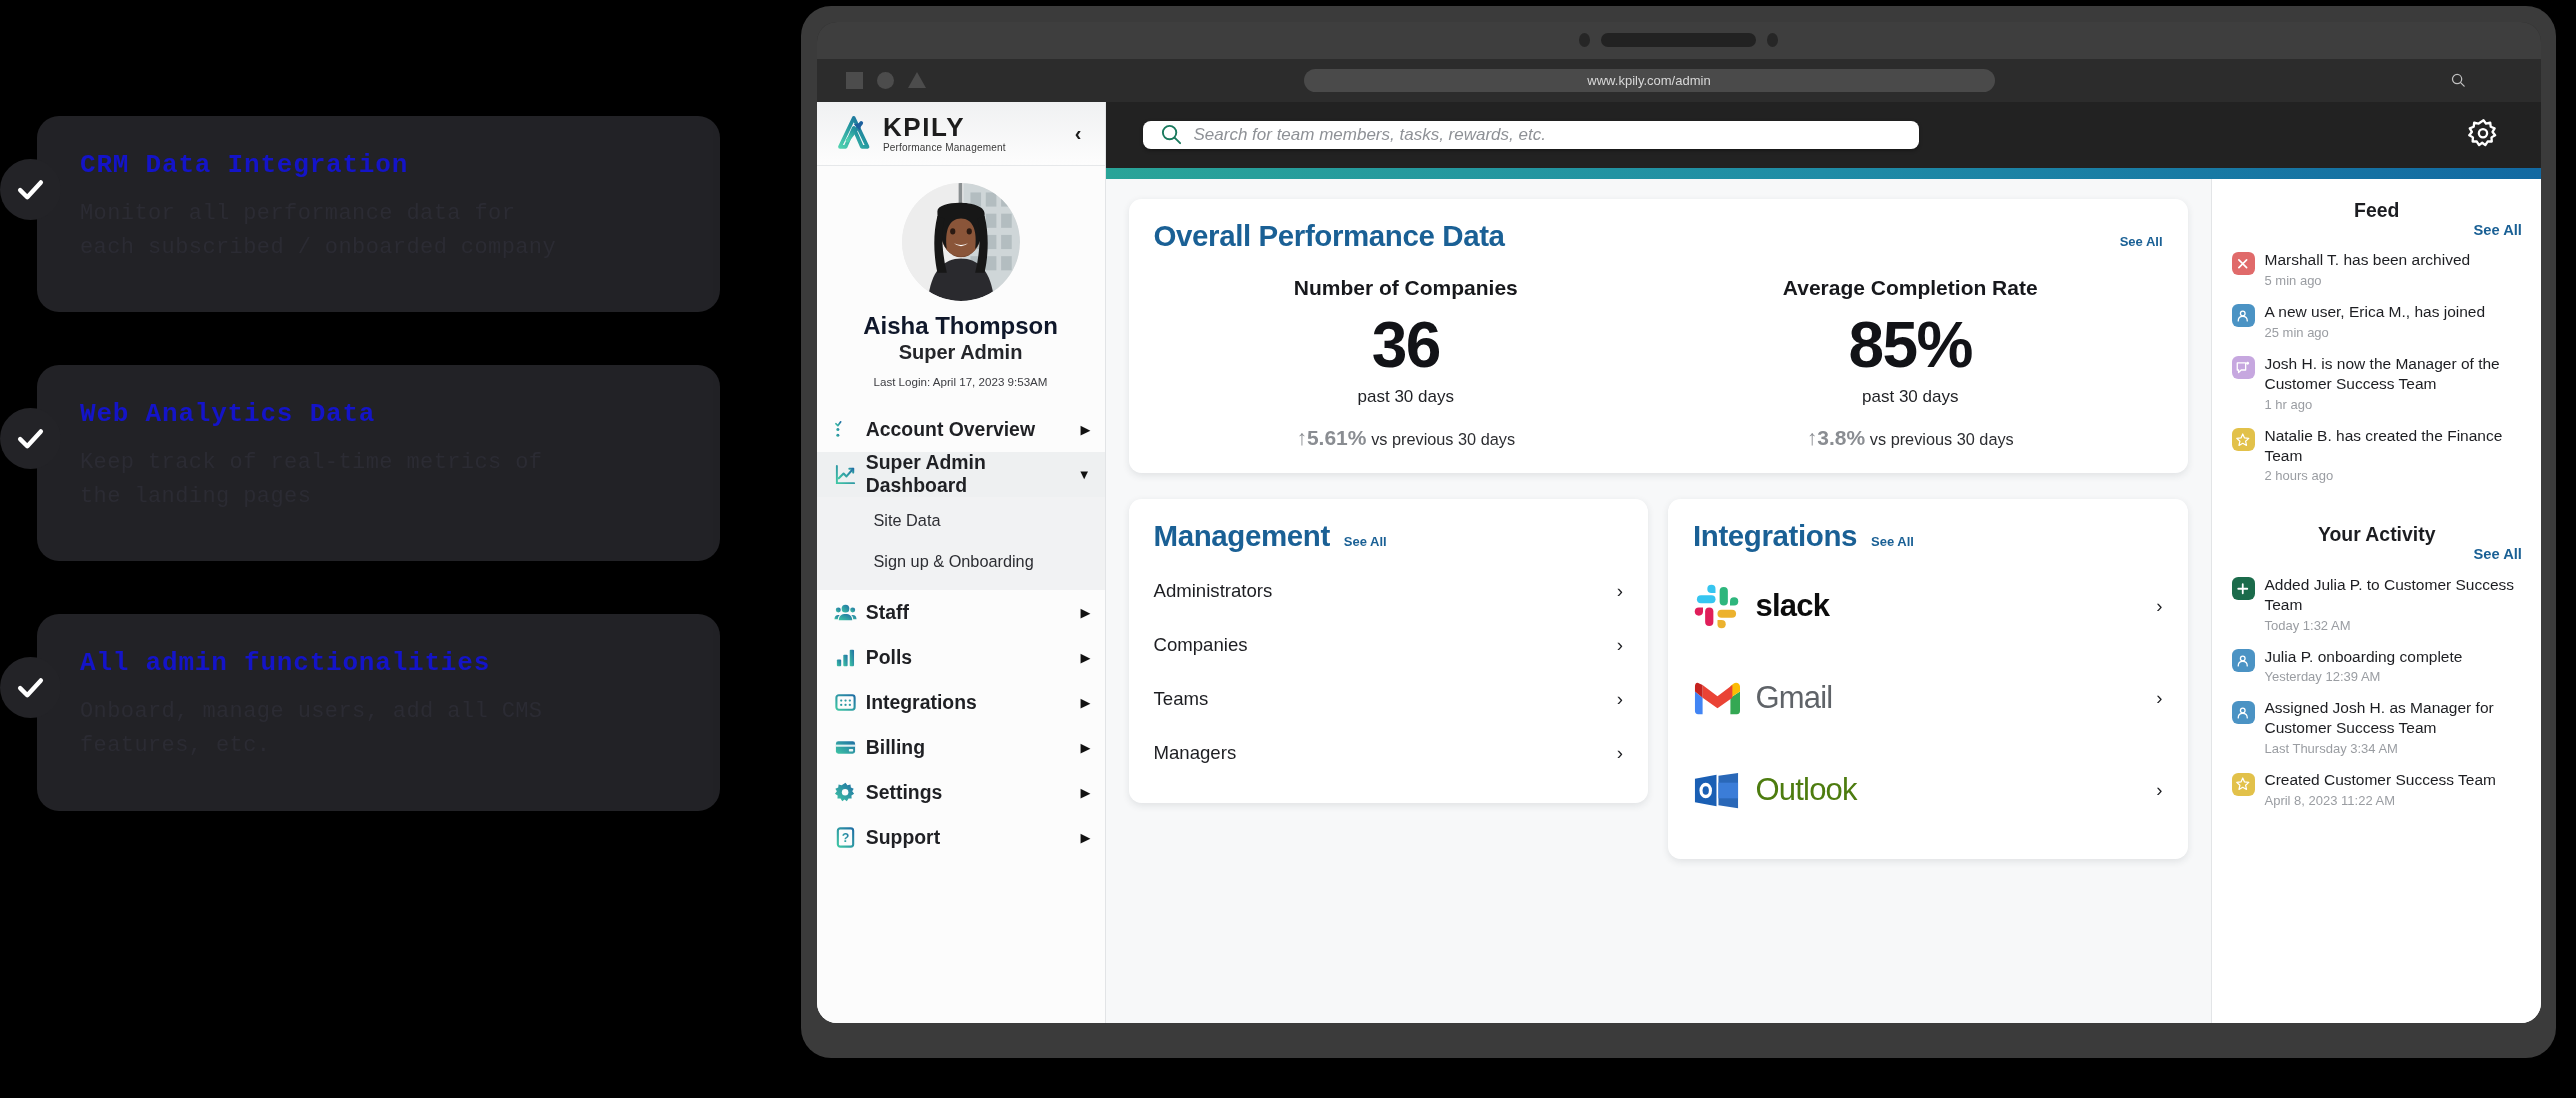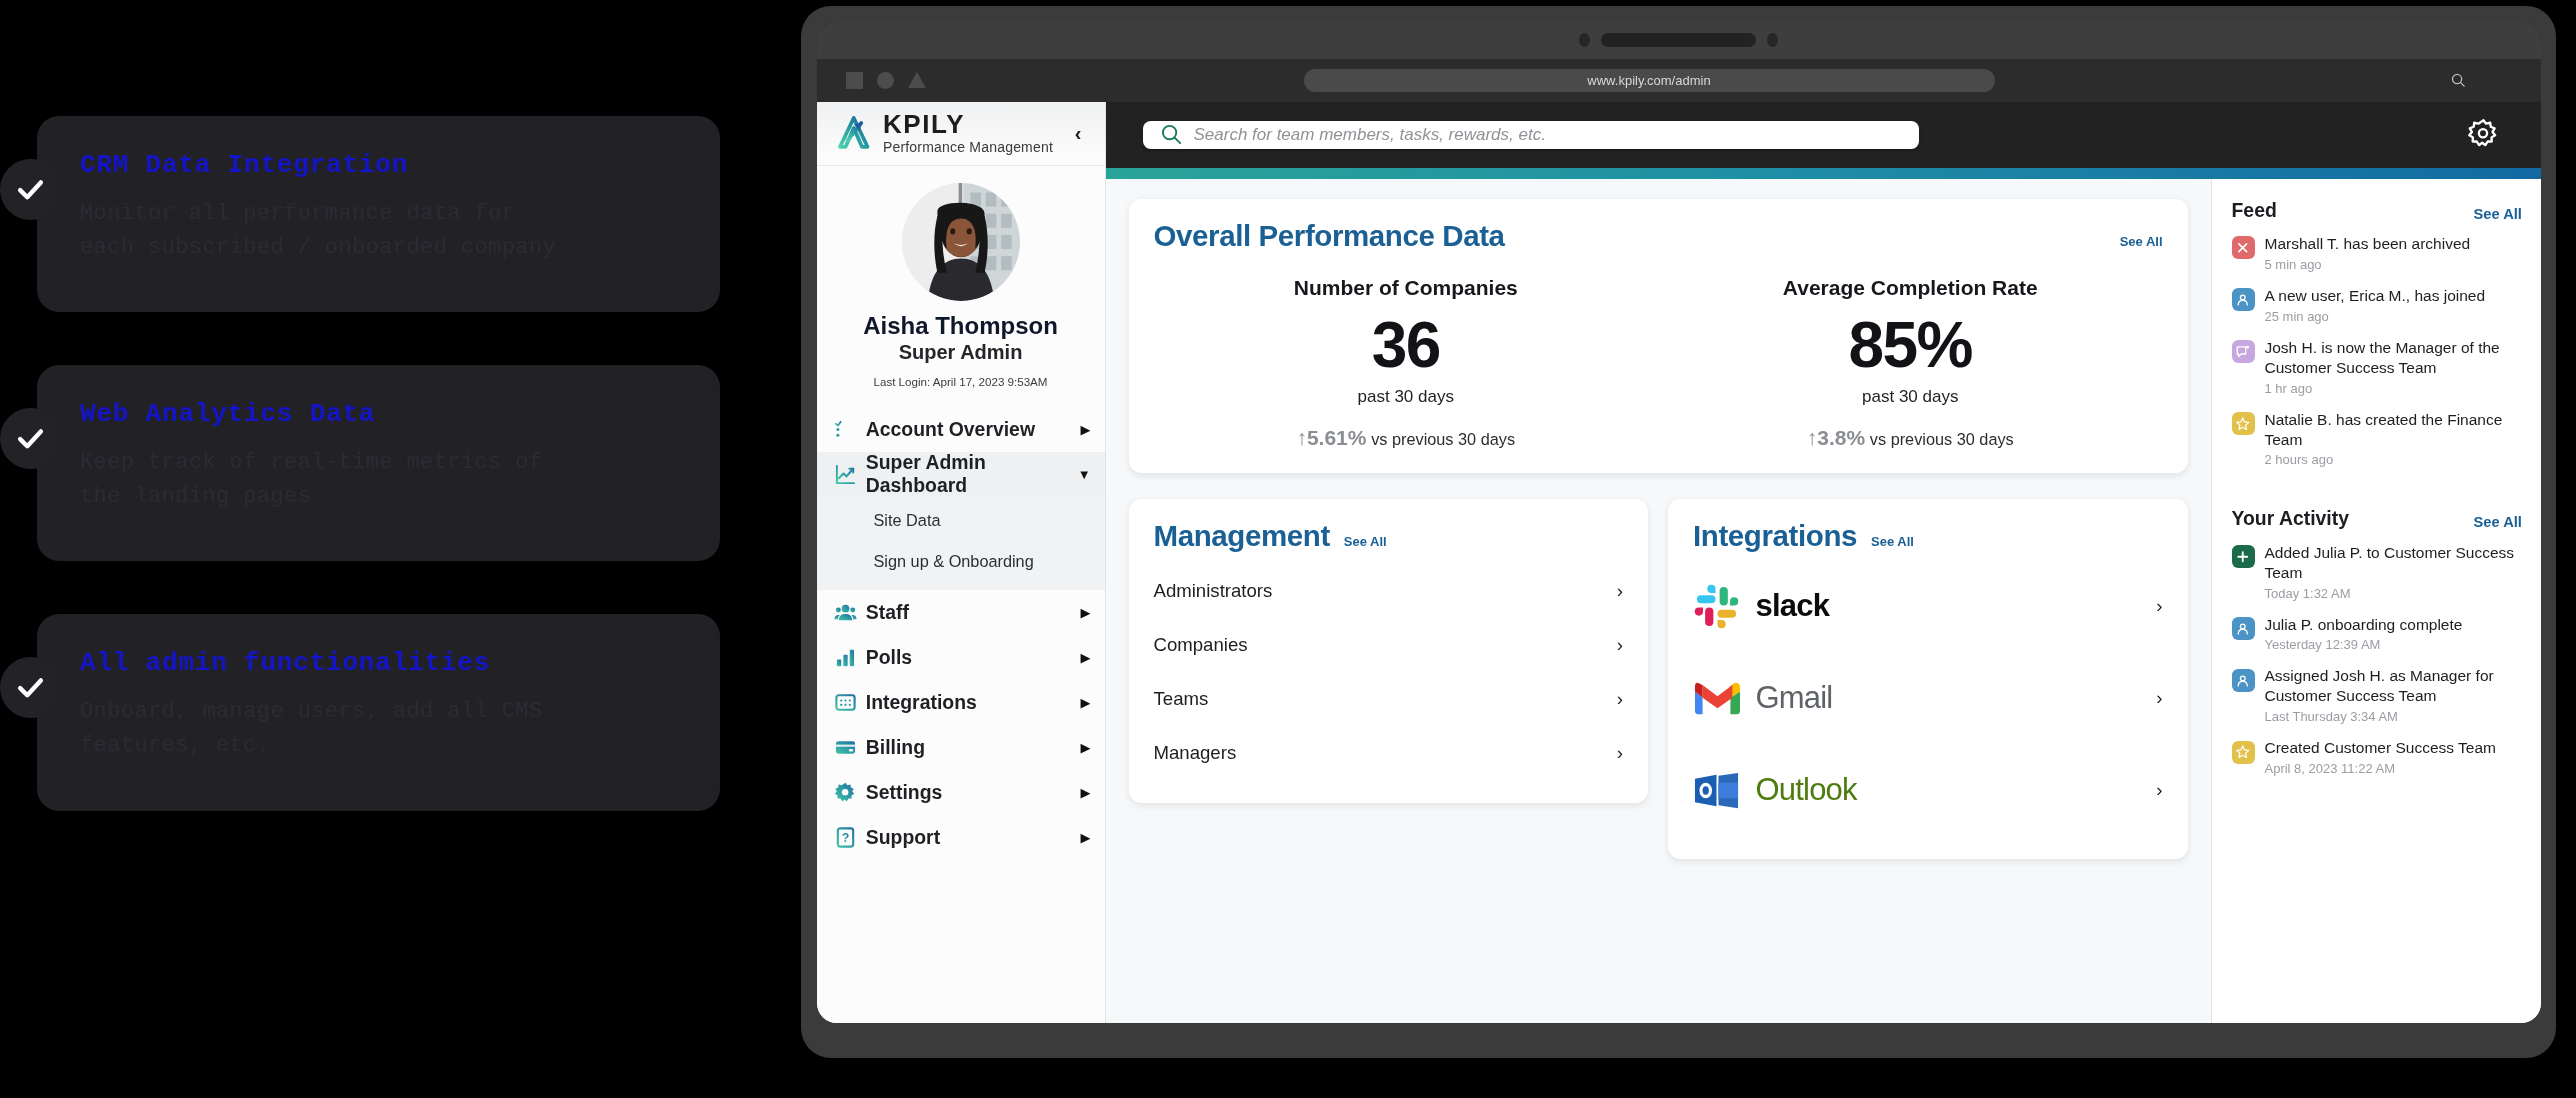--- a/index.html
+++ b/index.html
@@ -106,21 +106,21 @@
     position: relative; overflow: hidden;
   }
   .brand-row {
     height: 64px; display: flex; align-items: center;
     padding: 0 17px 0 18.6px; border-bottom: 0.8px solid #e6e8ea;
     background: linear-gradient(#f0f1f2, #fdfdfd);
   }
   .logo-mark { width: 40px; height: 40px; flex: 0 0 40px; }
   .brand-text { margin-left: 7.8px; flex: 1; }
   .brand-name { font-size: 26px; font-weight: bold; color: #1d1d1d; letter-spacing: 1.6px; line-height: 1; }
-  .brand-tag { font-size: 14px; color: #3a3a3a; margin-top: 2.3px; letter-spacing: 0.2px; }
+  .brand-tag { font-size: 10px; color: #3a3a3a; margin-top: 2.3px; letter-spacing: 0.2px; }
   .collapse-btn { font-size: 20px; color: #1d1d1d; padding: 0 6.2px; cursor: pointer; font-weight: bold; }
 
   .profile { padding: 17px 0 11px; text-align: center; }
   .avatar {
     width: 118px; height: 118px; border-radius: 50%;
     margin: 0 auto 12.4px; overflow: hidden;
     background: radial-gradient(circle at 35% 32%, #f3f3f3 0%, #e8e8e8 60%, #dcdcdc 100%);
     position: relative;
   }
   .avatar svg { position: absolute; inset: 0; width: 100%; height: 100%; }
@@ -191,21 +191,21 @@
   .int-name { font-size: 31px; font-weight: bold; letter-spacing: -0.8px; }
   .int-name.slack { color: #0c0c0c; }
   .int-name.gmail { color: #5f6368; font-weight: normal; }
   .int-name.outlook { color: #4d7c0f; font-weight: normal; }
 
   
   .rail {
     width: 330px; flex: 0 0 330px; background: #fff;
     border-left: 0.8px solid #e3e5e7; padding: 20px 18.6px 0 20px; overflow: hidden;
   }
-  .rail-head { display: flex; align-items: flex-end; margin-bottom: 12.4px; }
+  .rail-head { display: flex; align-items: center; margin-bottom: 12.4px; flex-direction: column; }
   .rail-title { font-size: 19.4px; font-weight: bold; color: #1c1d21; }
   .rail-see { margin-left: auto; font-size: 14.7px; font-weight: bold; color: #1a6095; cursor: pointer; }
   .rail-item { display: flex; margin-bottom: 14px; }
   .rail-ico {
     width: 23px; height: 23px; flex: 0 0 23px; border-radius: 6.2px;
     margin-right: 10px; margin-top: 2.3px;
     display: flex; align-items: center; justify-content: center;
   }
   .rail-ico svg { width: 15.5px; height: 15.5px; }
   .rail-body { flex: 1; min-width: 0; }

